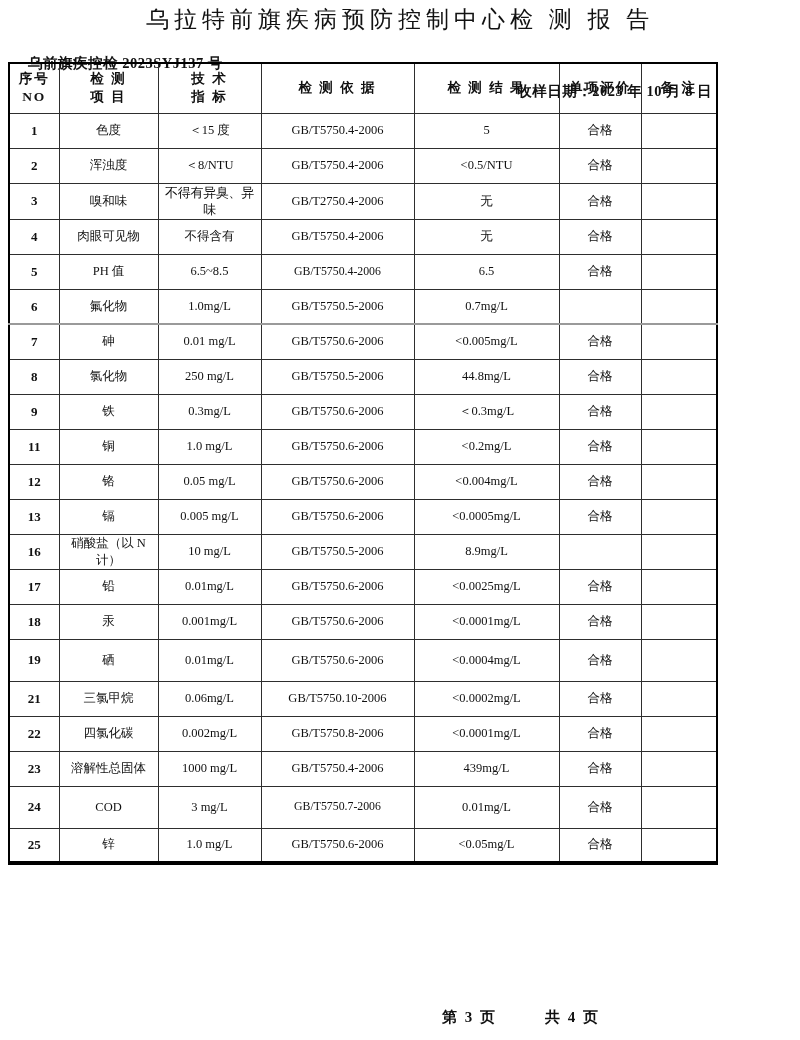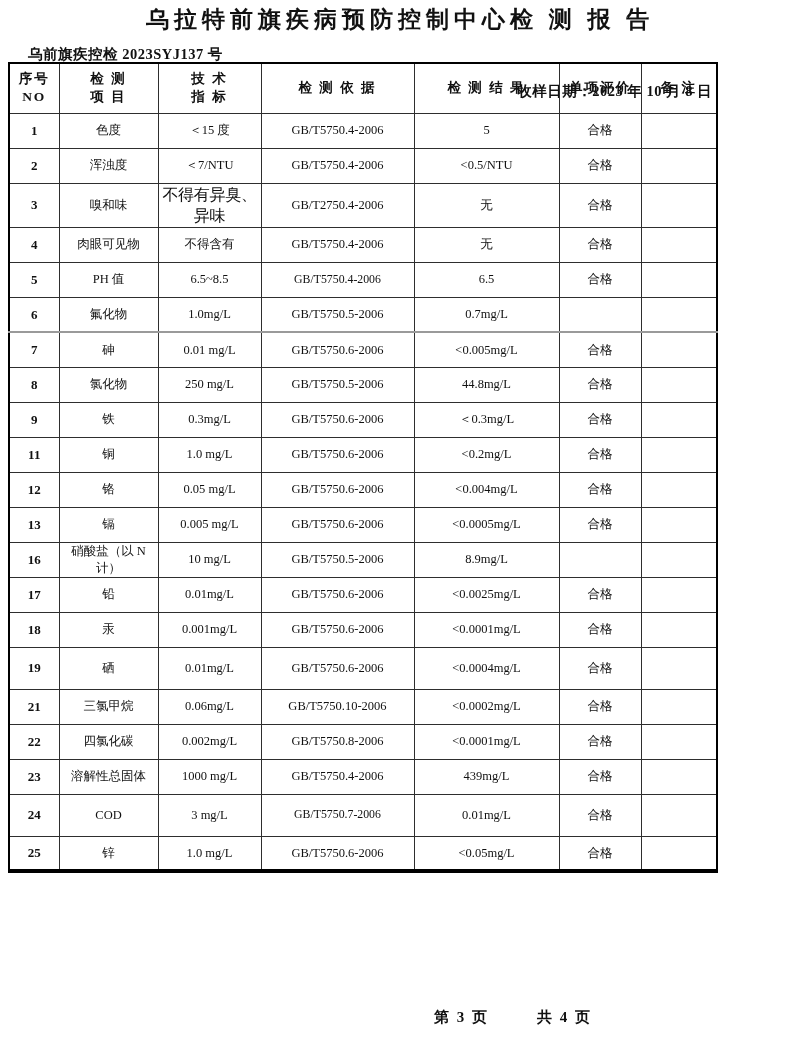--- a/index.html
+++ b/index.html
@@ -7,29 +7,29 @@
   body {
     width: 800px; height: 1040px;
     position: relative;
     font-family: "Liberation Serif", "DejaVu Serif", serif;
     color: #111111;
     overflow: hidden;
   }
   .page-title {
     position: absolute; top: 4px; left: 0; width: 800px;
     text-align: center;
-    font-size: 23px; font-weight: bold;
+    font-size: 23px; font-weight: normal;
     letter-spacing: 5px;
     white-space: pre;
   }
   .subheader {
     position: absolute; top: 36px; left: 0; width: 800px; height: 22px;
     font-size: 14.5px; font-weight: bold;
   }
-  .doc-number { position: absolute; left: 28px; top: 9px; letter-spacing: 0.5px; }
+  .doc-number { position: absolute; left: 28px; top: 18px; letter-spacing: 0.5px; }
   .sample-date { position: absolute; right: 88px; top: 0; letter-spacing: 0.5px; margin-top: 46px; }
 
   table.report {
     position: absolute; top: 62px; left: 8px;
     width: 708px;
     border-collapse: collapse;
     table-layout: fixed;
     border: 2px solid #000;
     border-bottom: 4px solid #000;
   }
@@ -49,27 +49,27 @@
     font-size: 13.5px;
     letter-spacing: 2px;
   }
   table.report tbody tr { height: 35px; }
   table.report tbody tr:nth-child(16),
   table.report tbody tr:nth-child(20) { height: 42px; }
   table.report tbody td:nth-child(1) { font-weight: bold; font-size: 13px; }
   
   table.report tbody tr:nth-child(6) td { border-bottom: 2px solid #9a9a9a; }
   
-  table.report tbody tr:nth-child(3) td:nth-child(3) { font-size: 16px; letter-spacing: -0.3px; }
+  table.report tbody tr:nth-child(3) td:nth-child(3) { font-size: 13px; letter-spacing: -0.3px; }
   
   table.report tbody tr:nth-child(5) td:nth-child(4),
   table.report tbody tr:nth-child(20) td:nth-child(4) { font-size: 11.8px; }
 
   .page-footer {
-    position: absolute; top: 1008px; left: 0; width: 700px;
+    position: absolute; top: 1008px; left: 8px; width: 700px;
     text-align: right;
     padding-right: 108px;
     font-size: 15px; font-weight: bold;
     letter-spacing: 2px;
   }
   .page-footer .gap { display: inline-block; width: 48px; }
 </style>
 </head>
 <body>
 
@@ -111,21 +111,21 @@
     <td>＜15 度</td>
     <td>GB/T5750.4-2006</td>
     <td>5</td>
     <td>合格</td>
     <td></td>
   </tr>
 
   <tr>
     <td>2</td>
     <td>浑浊度</td>
-    <td>＜7/NTU</td>
+    <td>＜8/NTU</td>
     <td>GB/T5750.4-2006</td>
     <td>&lt;0.5/NTU</td>
     <td>合格</td>
     <td></td>
   </tr>
 
   <tr>
     <td>3</td>
     <td>嗅和味</td>
     <td>不得有异臭、异味</td>

